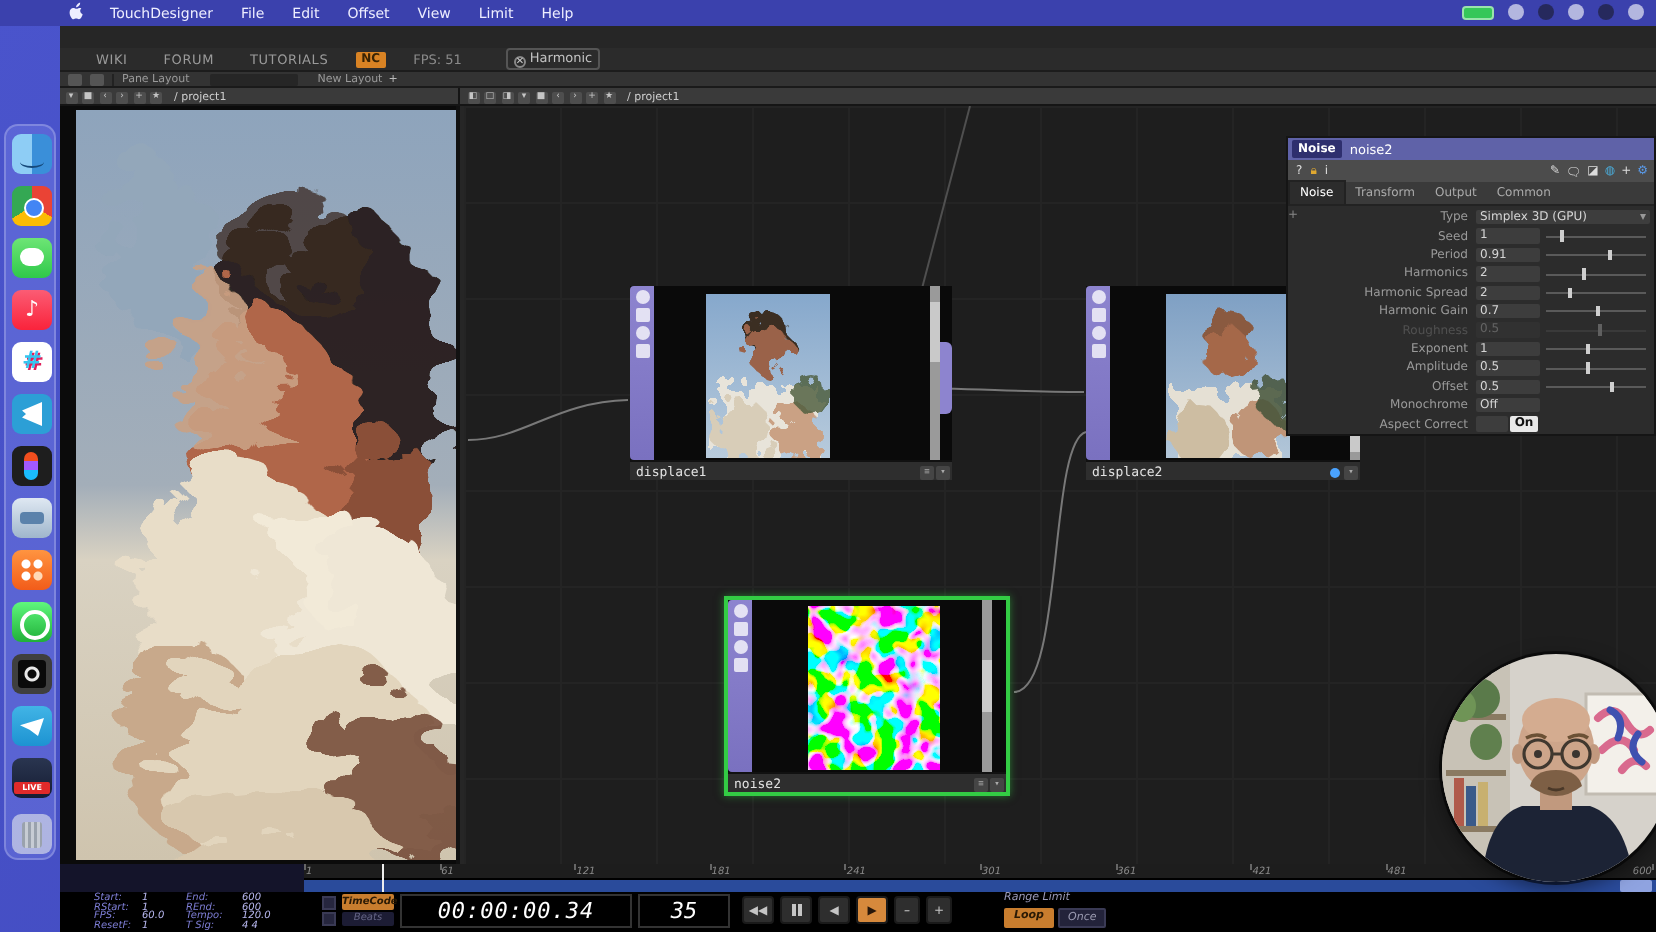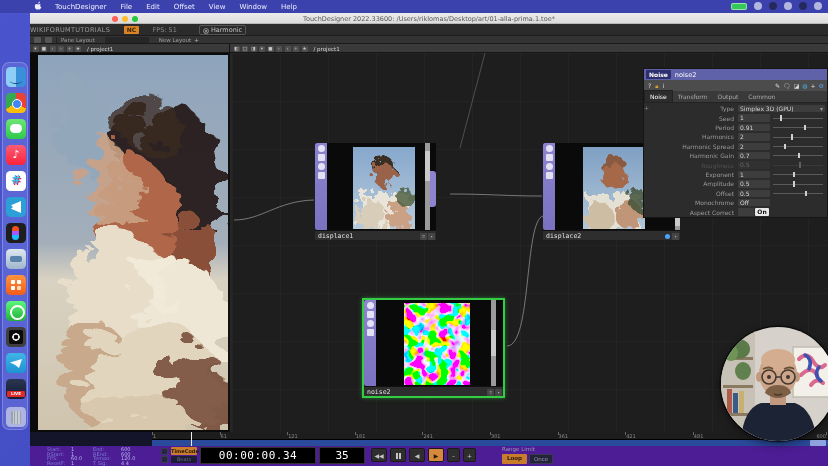--- a/index.html
+++ b/index.html
@@ -19,21 +19,21 @@
 
   
   .window { position:absolute; left:30px; top:13px; width:798px; height:453px; background:#262626; }
   .titlebar { position:absolute; left:0; top:0; width:100%; height:11px; background:linear-gradient(#ececec,#dcdcdc); border-bottom:1px solid #b8b8b8; }
   .tl { position:absolute; top:2.5px; width:6px; height:6px; border-radius:50%; }
   .tl.r { left:82px; background:#ff5f57; } .tl.y { left:92px; background:#febc2e; } .tl.g { left:102px; background:#28c840; }
   .wtitle { position:absolute; left:0; right:0; top:1.5px; text-align:center; font-size:6.5px; color:#595959; }
 
   
   .tdbar1 { position:absolute; left:0; top:11px; width:100%; height:12px; background:#2b2b2b; display:flex; align-items:center; font-size:6.5px; color:#9a9a9a; border-bottom:1px solid #1c1c1c; }
-  .tdbar1 .lnk { letter-spacing:.3px; }
+  .tdbar1 .lnk { margin-left:18px; letter-spacing:.3px; }
   .badge-nc { margin-left:14px; background:#d98324; color:#3a2404; font-size:6px; font-weight:bold; padding:0 2.5px; border-radius:1px; line-height:8px; }
   .fps { margin-left:14px; color:#8a8a8a; }
   .realtime { margin-left:22px; border:1px solid #555; border-radius:2px; padding:0 3px; line-height:8px; color:#c2c2c2; }
   .realtime .x { display:inline-block; width:6px; height:6px; border:1px solid #888; border-radius:50%; font-size:5px; line-height:5px; text-align:center; color:#ccc; margin-right:2px; vertical-align:-1px; }
   .savemsg { margin-left:10px; color:#c8c8c8; }
   .tdbar2 { position:absolute; left:0; top:23px; width:100%; height:8px; background:#333; display:flex; align-items:center; font-size:5.5px; color:#9a9a9a; border-bottom:1px solid #1a1a1a; }
   .tb2icon { width:7px; height:6px; background:#555; margin-left:4px; border-radius:1px; }
   .tb2sep { width:1px; height:6px; background:#222; margin:0 4px; }
   .tb2inset { width:44px; height:6px; background:#262626; border-radius:1px; margin:0 10px; }
   .tb2plus { color:#bbb; margin-left:3px; }
@@ -95,21 +95,21 @@
   .pslider .tick { position:absolute; top:1px; width:2px; height:5.5px; background:#cfcfcf; }
   .pdrop { flex:1; height:7.5px; background:#3d3d3d; color:#d5d5d5; line-height:7.5px; padding:0 2px; border-radius:1px; position:relative; }
   .pdrop .arrow { position:absolute; right:2px; top:0; color:#999; }
   .prow.disabled { opacity:.32; }
   .ptoggle { display:flex; gap:1px; }
   .ptoggle .off { width:16px; height:7.5px; background:#3d3d3d; border-radius:1px; color:#888; text-align:center; line-height:7.5px;}
   .ptoggle .on { width:14px; height:7.5px; background:#e8e8e8; color:#111; text-align:center; line-height:7.5px; border-radius:1px; font-weight:bold; }
   .pp-gutter { position:absolute; left:0px; top:35px; width:6px; bottom:0; color:#888; font-size:6px; }
 
   
-  .timeline { position:absolute; left:0; bottom:0; width:100%; height:34px; background:#4c1d95; }
+  .timeline { position:absolute; left:0; bottom:0; width:100%; height:34px; background:#000000;font-style:italic; }
   .ruler { position:absolute; left:122px; right:0; top:0; height:8px; background:#1d1d1d; border-bottom:1px solid #000; }
   .rtick { position:absolute; top:1px; font-size:5px; color:#8a8a8a; transform:translateX(1px); }
   .rtickline { position:absolute; top:0; width:1px; height:3px; background:#666; }
   .bluebar { position:absolute; left:122px; right:0; top:8px; height:6px; background:#2a4b9b; }
   .bluebar .hdl { position:absolute; right:2px; top:0; width:16px; height:6px; background:#8fa3e0; border-radius:1px; }
   .playhead { position:absolute; left:161px; top:0; width:1px; height:14px; background:#eee; }
   .tl-left { position:absolute; left:0; top:0; width:122px; height:14px; background:#14142a; }
   .tl-fields { position:absolute; left:17px; top:15px; width:112px; height:18px; display:grid; grid-template-columns:24px 22px 28px 26px; font-size:5px; line-height:4.6px; }
   .tf-l { color:#7d7dd4; } .tf-v { color:#b8b8f0; }
   .tinybtns { position:absolute; left:131px; top:16px; }
@@ -179,39 +179,33 @@
     <span class="apple">
       <svg width="8" height="9" viewBox="0 0 8 9">
           <path fill="#eef" d="M4.6 1.2c.4-.5 1-.8 1.5-.8 0 .6-.2 1.1-.6 1.5-.4.5-1 .8-1.5.7 0-.5.2-1 .6-1.4zM6 3c-.8 0-1.2.4-1.7.4C3.8 3.4 3.3 3 2.6 3 1.7 3 .8 3.8.8 5.2c0 1.6 1.1 3.4 1.9 3.4.5 0 .8-.3 1.4-.3.6 0 .8.3 1.4.3.8 0 1.7-1.6 1.8-2.5-.8-.4-1.2-1-1.2-1.7 0-.6.3-1.1.8-1.4C6.6 3.2 6.3 3 6 3z"></path>
         </svg>
     </span>
     <span class="mi app">TouchDesigner</span>
     <span class="mi">File</span>
     <span class="mi">Edit</span>
     <span class="mi">Offset</span>
     <span class="mi">View</span>
-    <span class="mi">Window</span>
+    <span class="mi">Limit</span>
     <span class="mi">Help</span>
     <span class="mb-status">
       <span class="batt"></span>
       <span class="stat-dot"></span>
       <span class="stat-dot dark"></span>
       <span class="stat-dot"></span>
       <span class="stat-dot dark"></span>
       <span class="stat-dot"></span>
     </span>
   </div>
 
   <div class="window">
-    <div class="titlebar">
-      <span class="tl r"></span>
-      <span class="tl y"></span>
-      <span class="tl g"></span>
-      <div class="wtitle">TouchDesigner 2022.33600: /Users/riklomas/Desktop/art/01-alla-prima.1.toe*</div>
-    </div>
 
     <div class="tdbar1">
       <span class="lnk">WIKI</span>
       <span class="lnk">FORUM</span>
       <span class="lnk">TUTORIALS</span>
       <span class="badge-nc">NC</span>
       <span class="fps">FPS:  51</span>
       <span class="realtime"><span class="x">✕</span><span>Harmonic</span></span>
     </div>
 
@@ -283,21 +277,21 @@
     </div>
 
     <div class="network">
       <svg class="wires" width="596" height="379">
         <path d="M 2,167 C 30,167 45,148 82,147" stroke="#8f8f8f" stroke-width="1" fill="none" opacity="0.8"></path>
         <path d="M 218,141 C 255,141 275,143 310,143" stroke="#8f8f8f" stroke-width="1" fill="none" opacity="0.8"></path>
         <path d="M 275,293 C 300,293 292,168 311,163" stroke="#8f8f8f" stroke-width="1" fill="none" opacity="0.8"></path>
         <path d="M 253,0 L 228,95" stroke="#6f6f6f" stroke-width="1" fill="none" opacity="0.6"></path>
       </svg>
 
-      <div class="node" id="node-displace1" style="left:83px; top:90px; width:121px; height:97px;">
+      <div class="node" id="node-displace1" style="left:83px; top:90px; width:161px; height:97px;">
         <div class="strip">
           <div class="si"></div>
           <div class="si sq"></div>
           <div class="si"></div>
           <div class="si sq"></div>
         </div>
         <svg class="thumb" style="left:38px; top:4px;" width="62" height="82" viewBox="0 0 62 82">
           <defs>
             <filter id="frag1" x="-30%" y="-30%" width="160%" height="160%">
               <feTurbulence type="fractalNoise" baseFrequency="0.16 0.13" numOctaves="2" seed="8" result="n"></feTurbulence>

